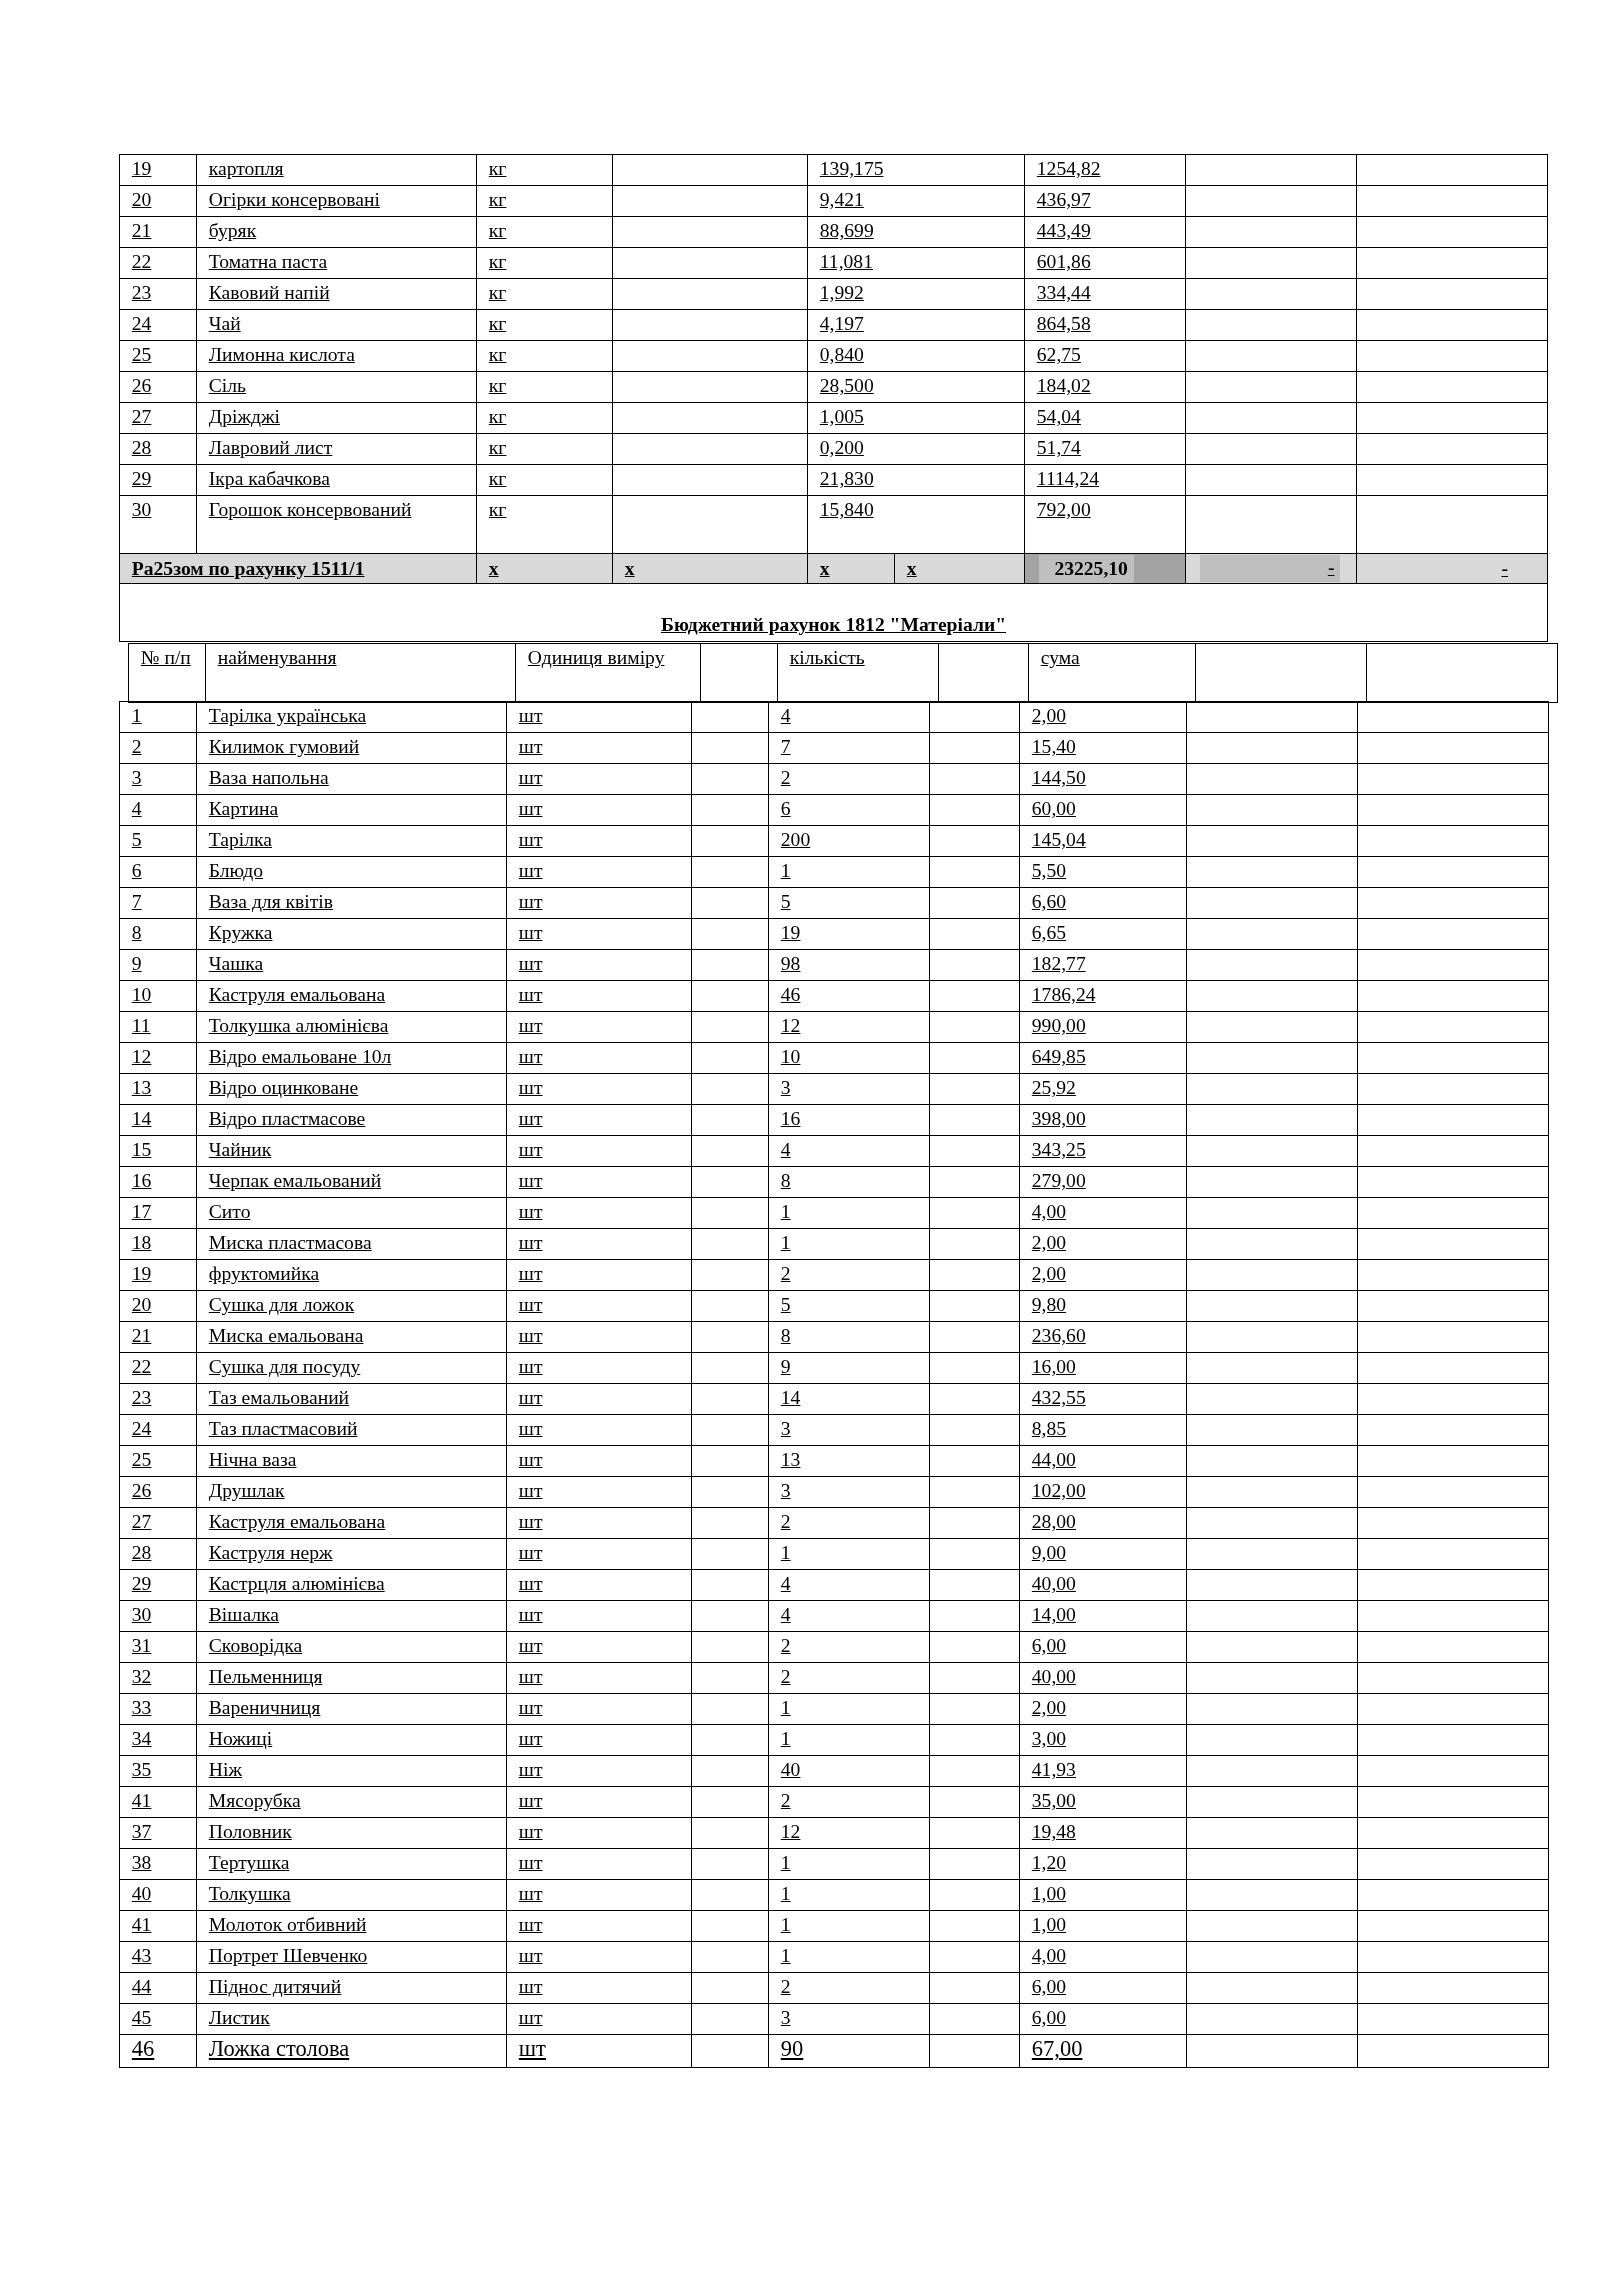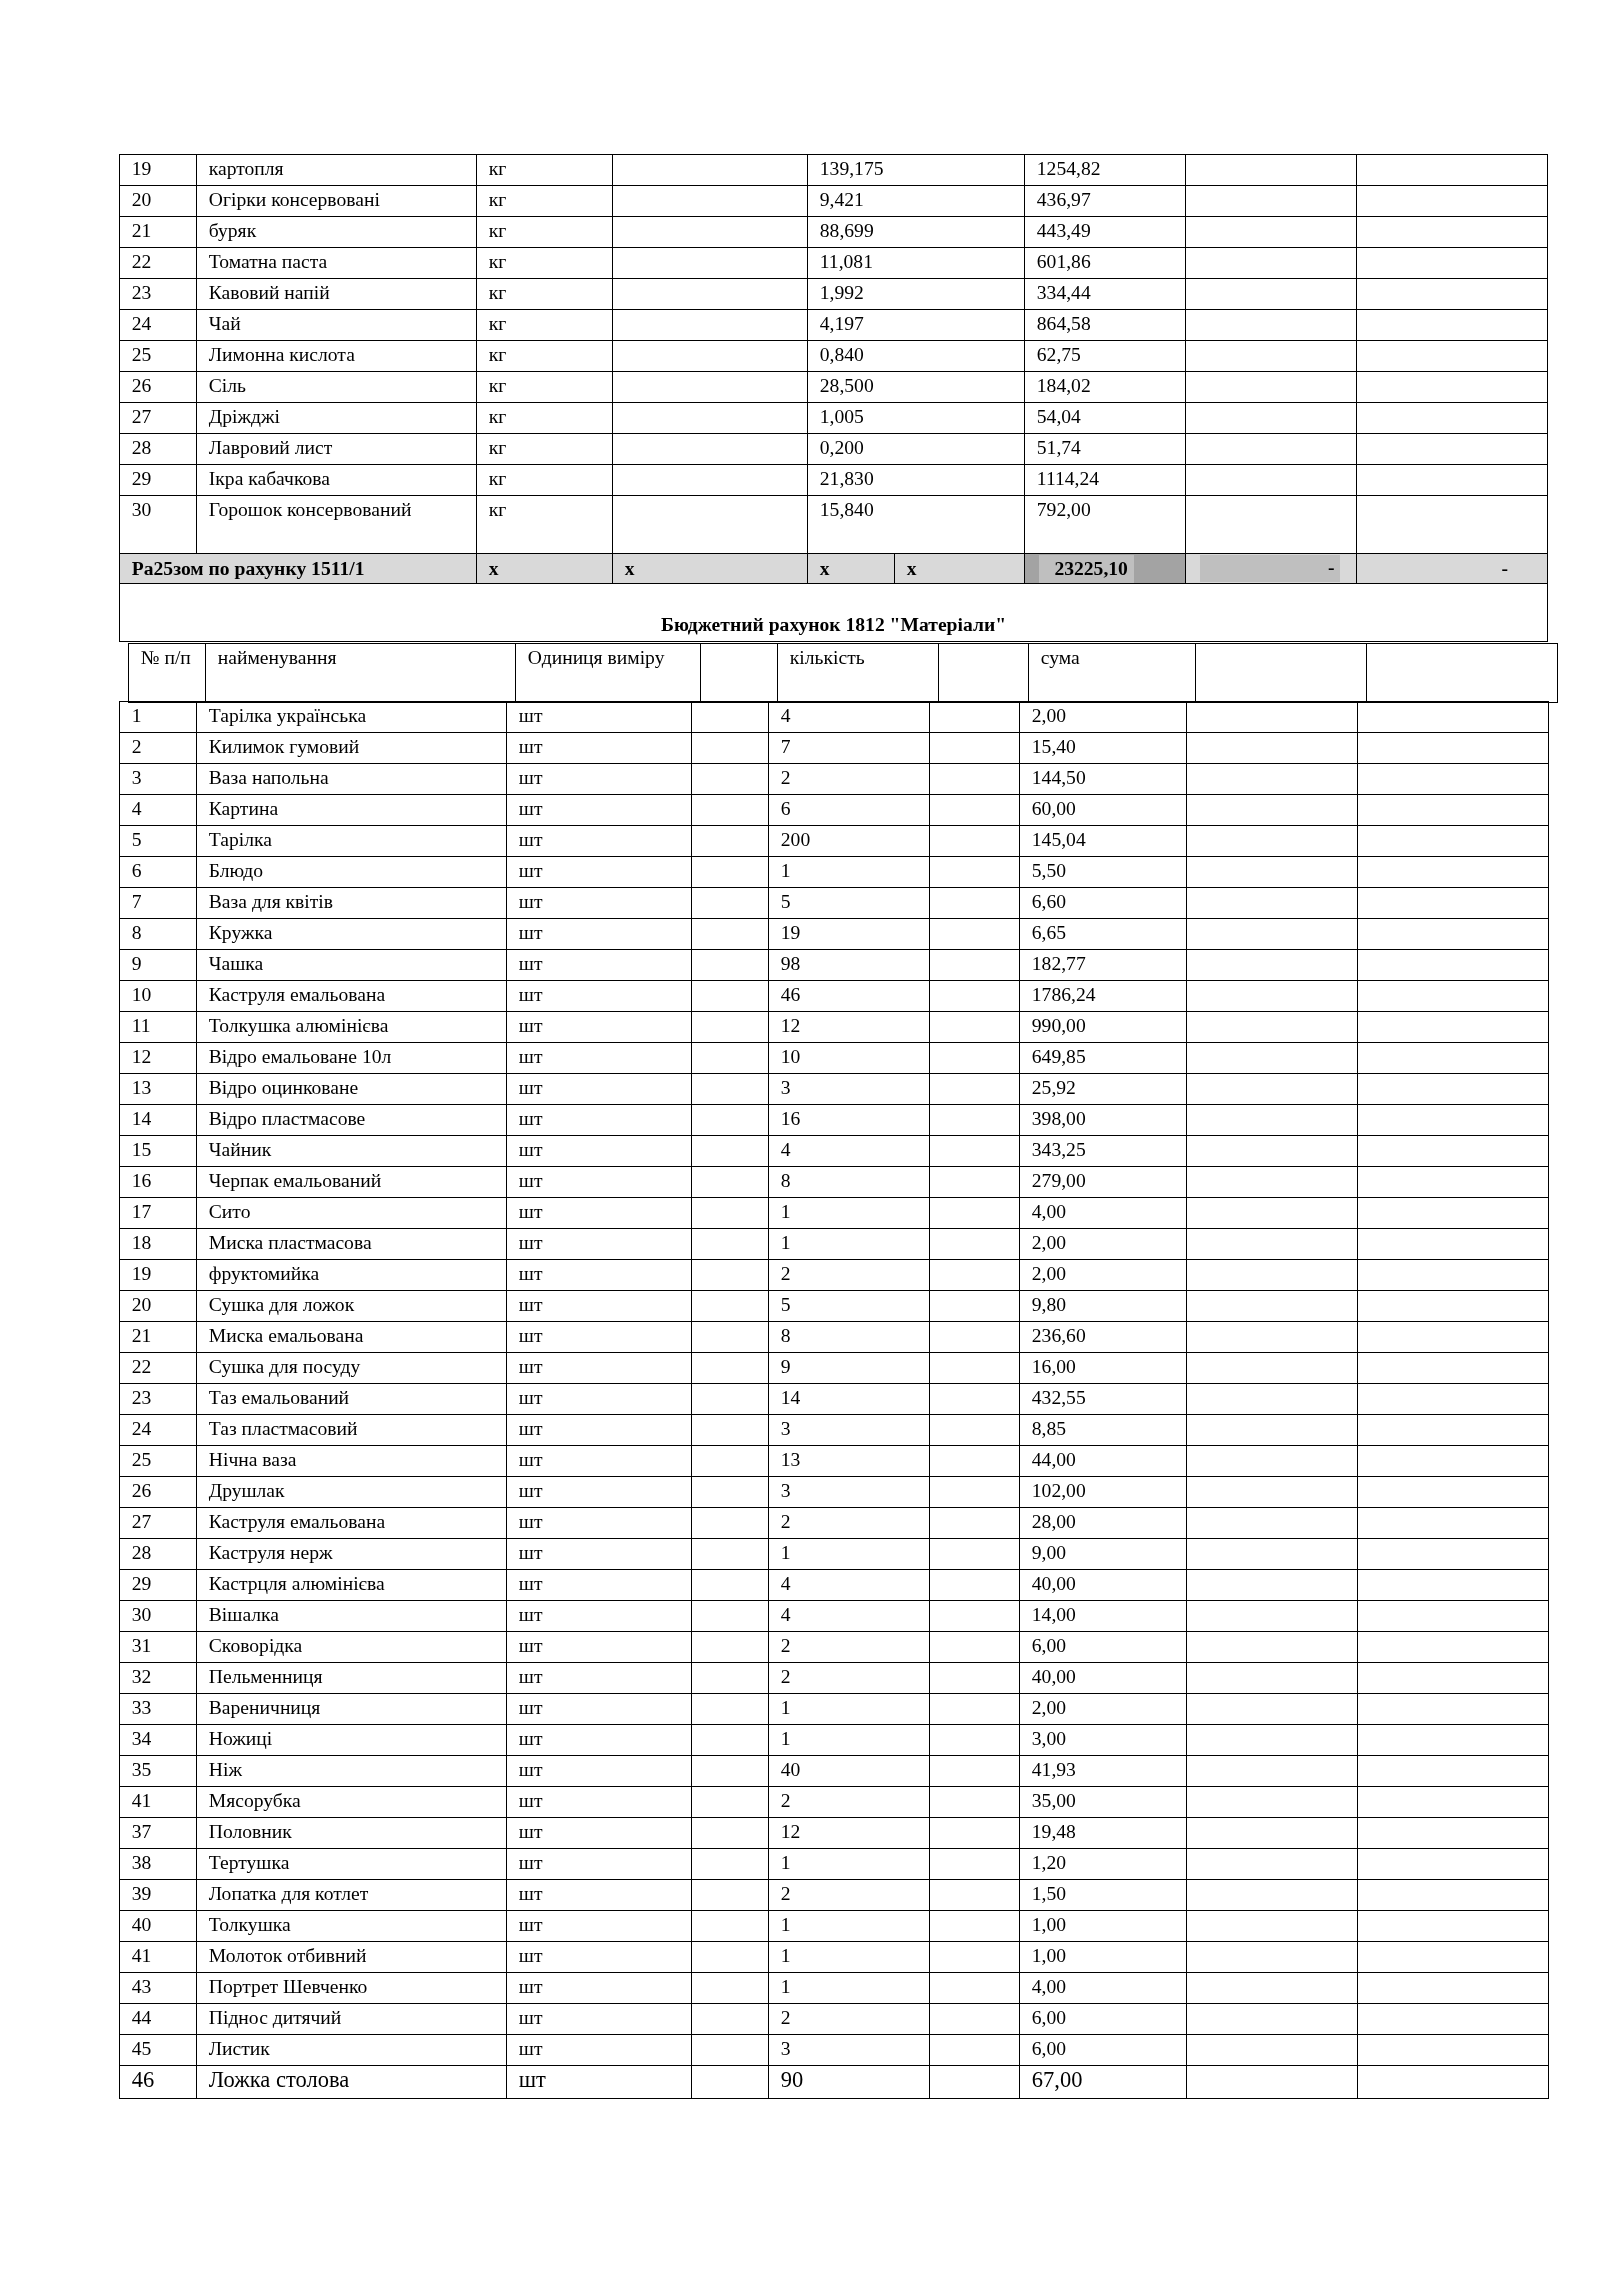--- a/index.html
+++ b/index.html
@@ -1,17 +1,17 @@
 <!DOCTYPE html>
 <html><head>
 <meta charset="utf-8">
 <style>
   html, body { margin: 0; padding: 0; background: #ffffff; }
   body { width: 1621px; height: 2293px; position: relative; font-family: "Liberation Serif", serif; color: #000; }
-  .tbl { position: absolute; left: 119px; border-collapse: collapse; table-layout: fixed; font-size: 19.6px; }
+  .tbl { position: absolute; left: 119px; border-collapse: collapse; table-layout: fixed; font-size: 19.6px; text-decoration: underline; }
   .tbl td { border: 1.5px solid #000; padding: 0 0 0 11.8px; vertical-align: top; line-height: 28px; white-space: nowrap; overflow: hidden; }
   #t1 { top: 154px; width: 1429px; }
   #t1 tr.r { height: 31px; }
   #t1 tr.tall { height: 58px; }
   #t1 tr.tall td.name { white-space: normal; }
   #t1 tr.sum { height: 30px; background: #d9d9d9; font-weight: bold; }
   #t1 tr.sum td { vertical-align: middle; margin-left: 11px; }
   .hl { background: #bfbfbf; display: inline-block; padding: 0 2px; }
   .hlbox { background: #bfbfbf; display: block; height: 26.5px; margin-right: 15.7px; text-align: right; padding-right: 5.9px; line-height: 26.5px; }
   td.white { background: #a3a3a3; }
@@ -631,31 +631,20 @@
         <td>Тертушка</td>
         <td>шт</td>
         <td></td>
         <td>1</td>
         <td></td>
         <td>1,20</td>
         <td></td>
         <td></td>
       </tr>
       <tr class="r">
-        <td>39</td>
-        <td>Лопатка для котлет</td>
-        <td>шт</td>
-        <td></td>
-        <td>2</td>
-        <td></td>
-        <td>1,50</td>
-        <td></td>
-        <td></td>
-      </tr>
-      <tr class="r">
         <td>40</td>
         <td>Толкушка</td>
         <td>шт</td>
         <td></td>
         <td>1</td>
         <td></td>
         <td>1,00</td>
         <td></td>
         <td></td>
       </tr>

